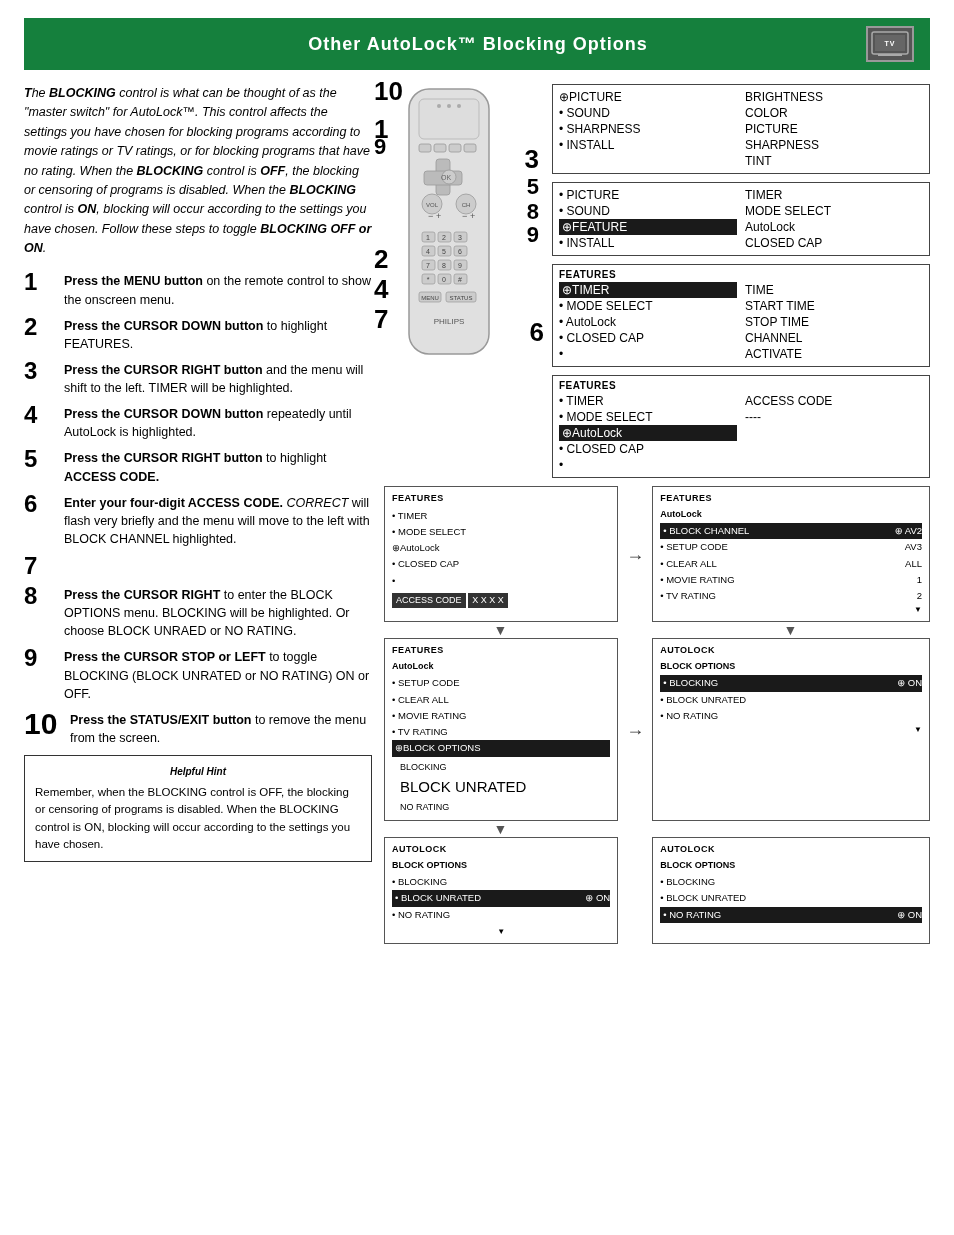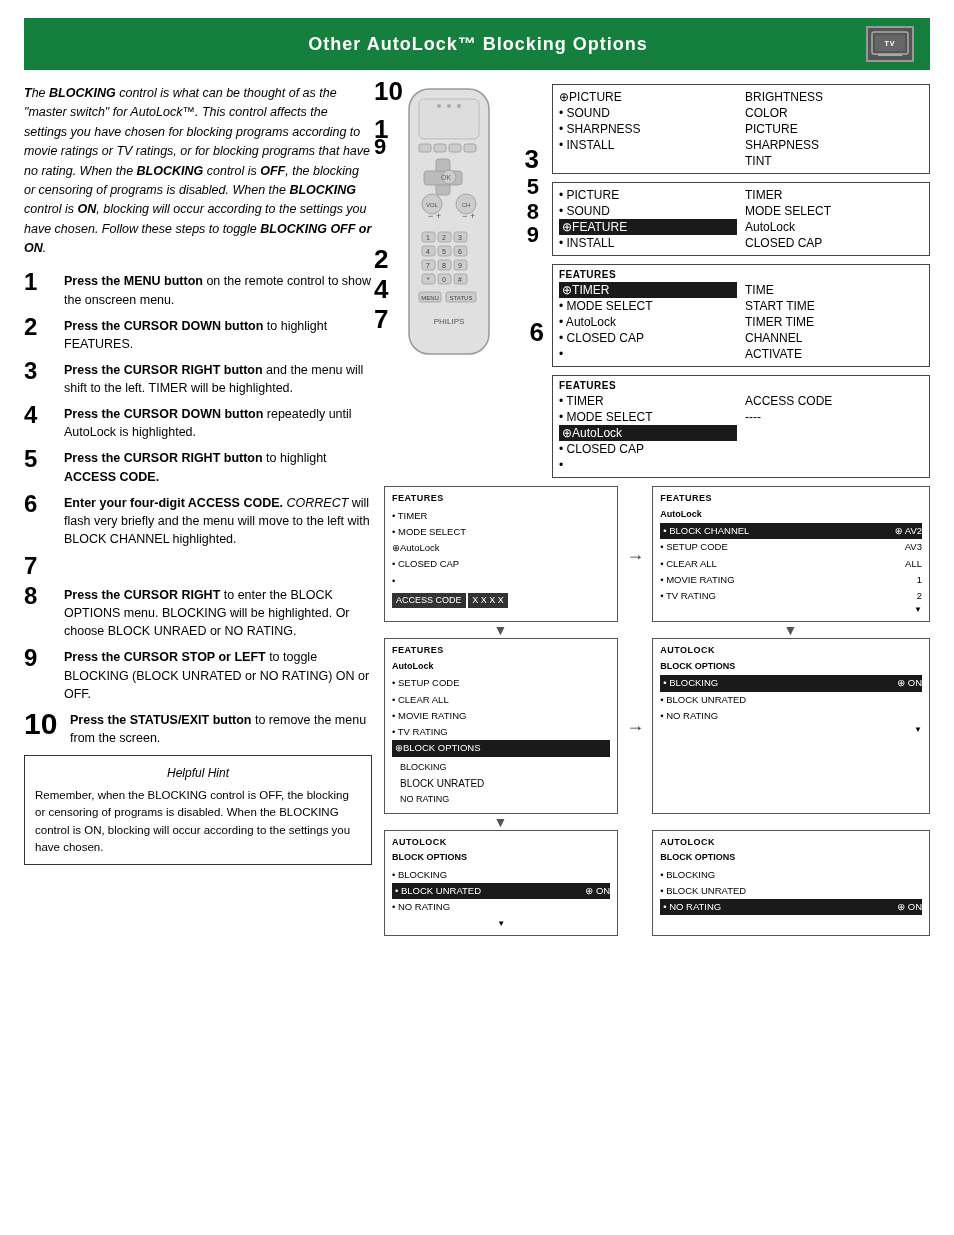--- a/index.html
+++ b/index.html
@@ -189,22 +189,22 @@
     .hint-box {
       border: 1.5px solid #333;
       padding: 8px 10px;
       margin-top: 8px;
       font-size: 11.5px;
       line-height: 1.5;
     }
     .hint-title {
       text-align: center;
       font-style: italic;
-      font-weight: normal;
-      font-size: 12px;
+      font-weight: bold;
+      font-size: 10px;
       margin-bottom: 5px;
     }
 
     
     .two-col-layout {
       display: flex;
       gap: 12px;
       width: 100%;
     }
     .col-left-main {
@@ -430,21 +430,21 @@
               <div class="menu-col-left">
                 <div class="menu-item highlighted">⊕TIMER</div>
                 <div class="menu-item">• MODE SELECT</div>
                 <div class="menu-item">• AutoLock</div>
                 <div class="menu-item">• CLOSED CAP</div>
                 <div class="menu-item">•</div>
               </div>
               <div class="menu-col-right">
                 <div class="menu-item">TIME</div>
                 <div class="menu-item">START TIME</div>
-                <div class="menu-item">TIMER TIME</div>
+                <div class="menu-item">STOP TIME</div>
                 <div class="menu-item">CHANNEL</div>
                 <div class="menu-item">ACTIVATE</div>
               </div>
             </div>
           </div>
 
           <div class="menu-box">
             <div class="menu-title">FEATURES</div>
             <div class="menu-col-row">
               <div class="menu-col-left">
@@ -524,21 +524,21 @@
         <div class="diagram-box" style="flex:1;">
           <div class="box-title">FEATURES</div>
           <div class="box-subtitle" style="font-weight:bold;">AutoLock</div>
           <div class="box-item">• SETUP CODE</div>
           <div class="box-item">• CLEAR ALL</div>
           <div class="box-item">• MOVIE RATING</div>
           <div class="box-item">• TV RATING</div>
           <div class="box-item hl">⊕BLOCK OPTIONS</div>
           <div style="margin-top:3px; margin-left:8px;">
             <div class="box-item" style="font-size:9px;">BLOCKING</div>
-            <div class="box-item" style="font-size:10px;">BLOCK UNRATED</div>
+            <div class="box-item" style="font-size:15px;">BLOCK UNRATED</div>
             <div class="box-item" style="font-size:9px;">NO RATING</div>
           </div>
         </div>
 
         <div style="display:flex; align-items:center; justify-content:center; font-size:18px; color:#333;">→</div>
 
         <div class="diagram-box" style="flex:1.2;">
           <div class="box-title">AutoLock</div>
           <div class="box-subtitle" style="font-weight:bold;">BLOCK OPTIONS</div>
           <div class="box-item hl" style="display:flex; justify-content:space-between;">

